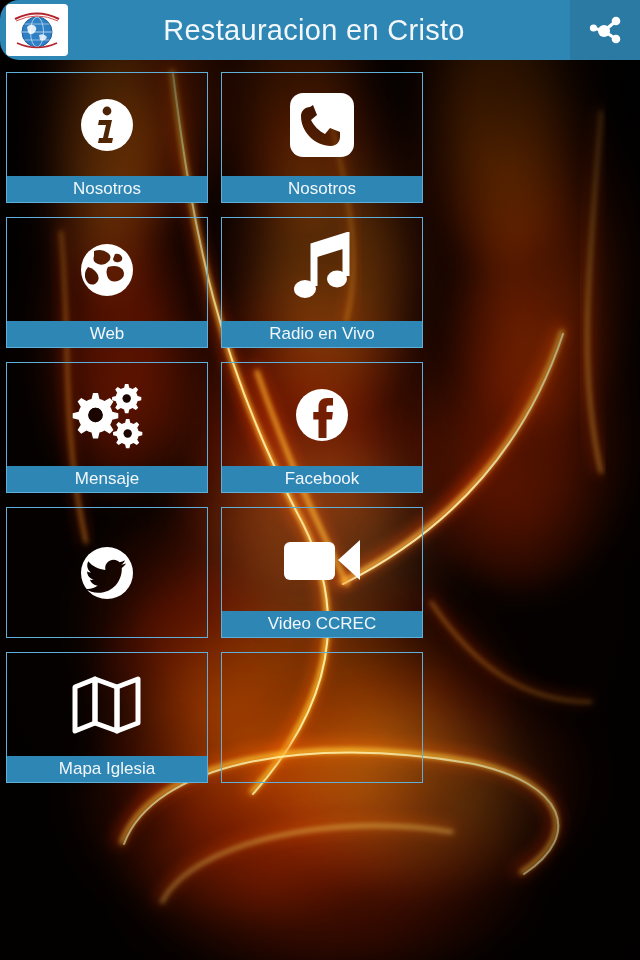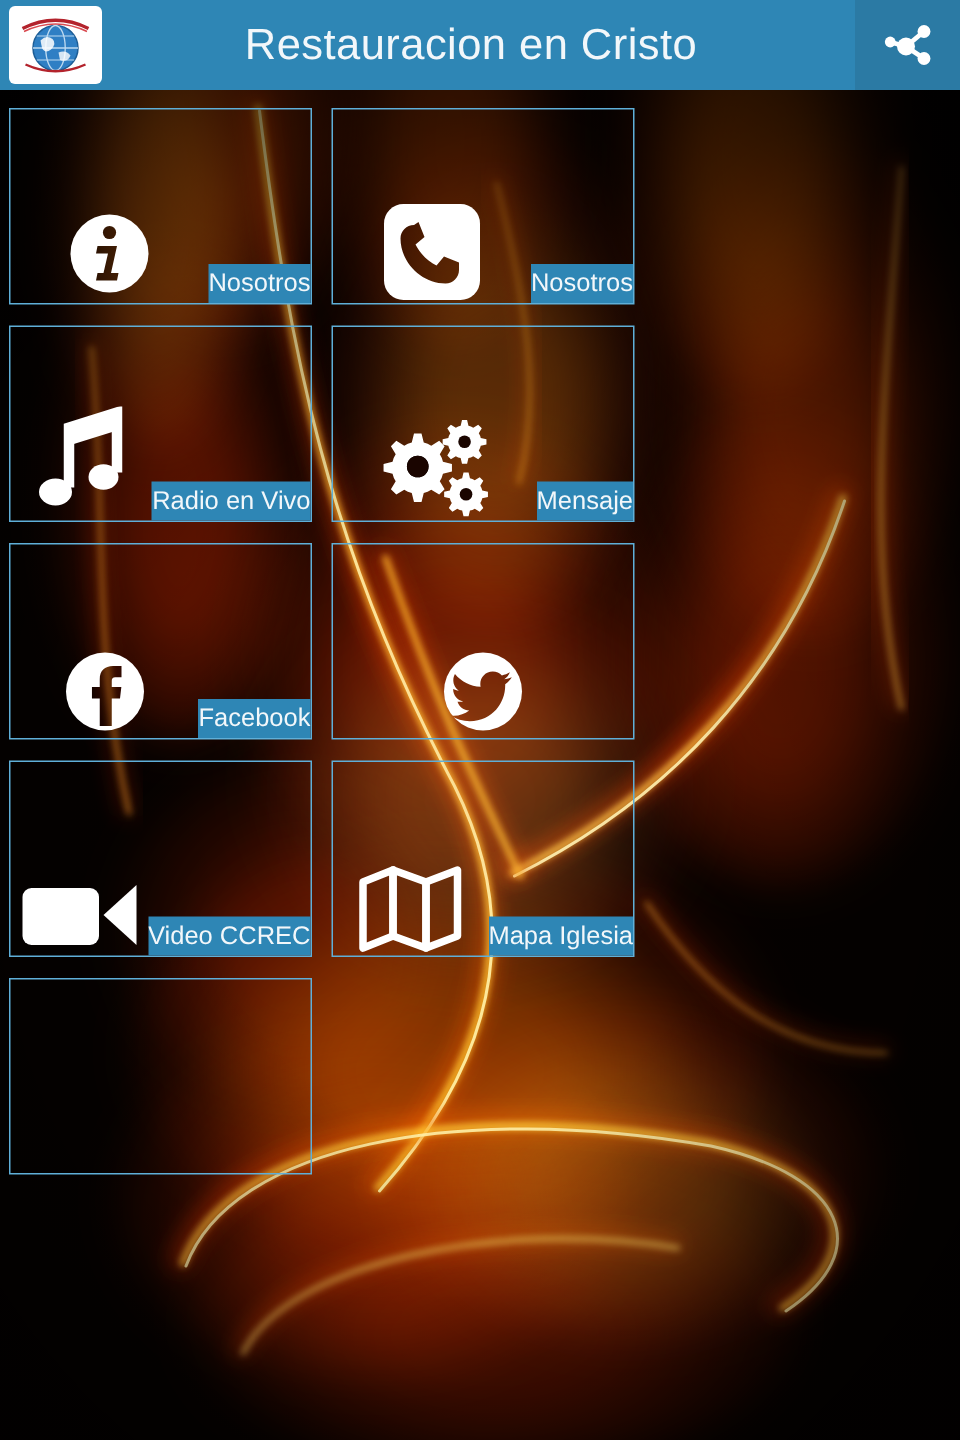--- a/index.html
+++ b/index.html
@@ -35,20 +35,21 @@
     pointer-events:none;
   }
 
   
   #header {
     position:absolute; top:0; left:0;
     width:640px; height:60px;
     background:#2E86B5;
     display:flex; align-items:center;
     z-index:40;
+    border-radius:19px;
   }
   #logo-box {
     width:62px; height:52px;
     margin-left:6px;
     background:#ffffff;
     border-radius:4px;
     display:flex; align-items:center; justify-content:center;
     flex:0 0 auto;
     overflow:hidden;
   }
@@ -76,25 +77,24 @@
     top:72px; left:6px;
     width:628px;
     z-index:30;
     display:flex; flex-wrap:wrap;
   }
   .tile {
     width:202px;
     height:131px;
     margin:0 13px 14px 0;
     border:1px solid #5FAFD8;
-    display:flex; flex-direction:row;
+    display:flex; flex-direction:column;
     cursor:pointer;
     background:transparent;
     position:relative;
-    align-items:flex-end;
   }
   .tile-icon {
     flex:1 1 auto;
     display:flex; align-items:center; justify-content:center;
     min-height:0;
   }
   .tile-label {
     flex:0 0 auto;
     height:26px;
     background:#2E86B5;
@@ -220,20 +220,37 @@
           <path d="M22 16 c-5 0 -9 4 -9 9 0 16 14 30 30 30 5 0 9 -4 9 -9 l0 -5 -10 -4 -5 6 c-6 -3 -11 -8 -14 -14 l6 -5 -4 -10 z" fill="#000"></path>
         </mask>
             </defs>
         <rect x="2" y="2" width="64" height="64" rx="13" fill="#ffffff" mask="url(#m_2)"></rect>
       </svg>
         </div>
         <div class="tile-label">Nosotros</div>
       </div>
       <div class="tile">
         <div class="tile-icon">
+          <svg class="icon-svg" width="66" height="66" viewBox="0 0 66 66">
+        <defs>
+              <mask id="m_3">
+          <rect width="66" height="66" fill="#fff"></rect>
+          <path d="M20 14 q8 -3 14 2 q5 4 0 9 q-4 4 -10 2 q-6 -2 -4 -8 z" fill="#000"></path>
+          <path d="M14 30 q7 2 10 8 q2 6 -3 9 q-6 2 -9 -4 q-3 -7 2 -13 z" fill="#000"></path>
+          <path d="M34 30 q10 -3 15 3 q3 6 -3 10 q-8 4 -12 -2 q-3 -7 0 -11 z" fill="#000"></path>
+          <path d="M41 17 q5 -1 7 3 q1 4 -3 5 q-5 1 -6 -3 z" fill="#000"></path>
+        </mask>
+            </defs>
+        <circle cx="33" cy="33" r="26" fill="#ffffff" mask="url(#m_3)"></circle>
+      </svg>
+        </div>
+        <div class="tile-label">Web</div>
+      </div>
+      <div class="tile">
+        <div class="tile-icon">
           <svg class="icon-svg" width="64" height="76" viewBox="0 0 64 76">
         <path d="M24 54 V14 L56 4 V44" fill="none" stroke="#ffffff" stroke-width="7" stroke-linejoin="miter"></path>
         <path d="M24 16 L56 6" stroke="#ffffff" stroke-width="0"></path>
         <polygon points="24,14 56,4 56,16 24,26" fill="#ffffff"></polygon>
         <ellipse cx="15" cy="57" rx="11" ry="9" fill="#ffffff"></ellipse>
         <ellipse cx="47" cy="47" rx="10" ry="8.5" fill="#ffffff"></ellipse>
       </svg>
         </div>
         <div class="tile-label">Radio en Vivo</div>
       </div>

